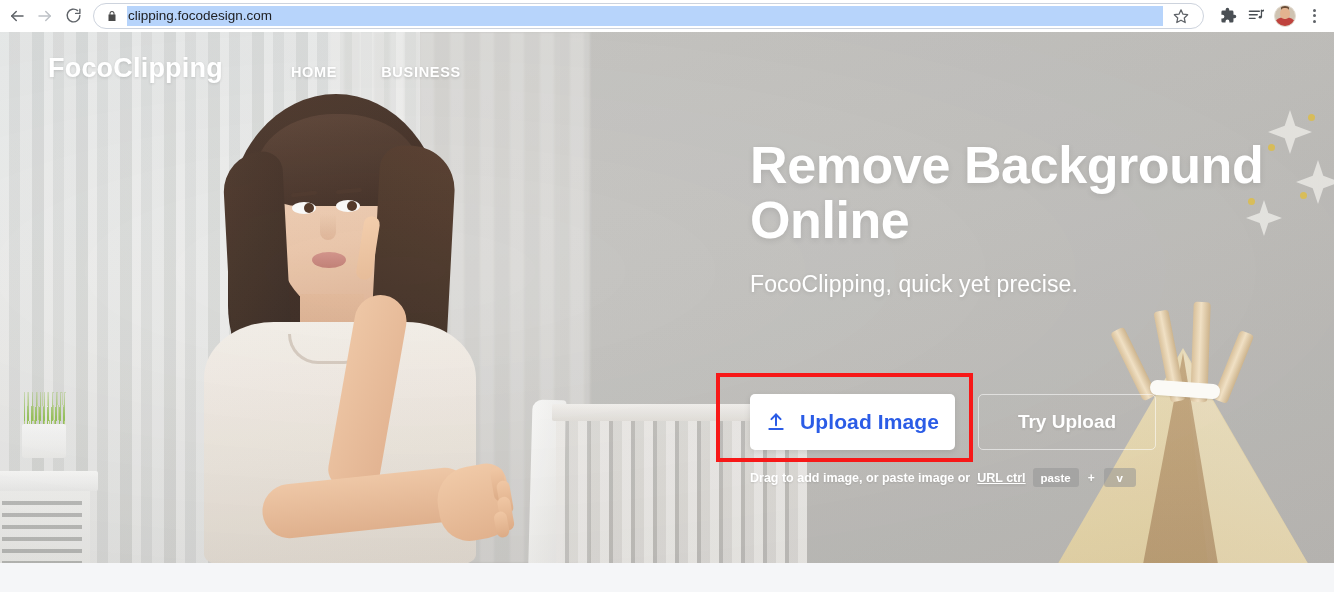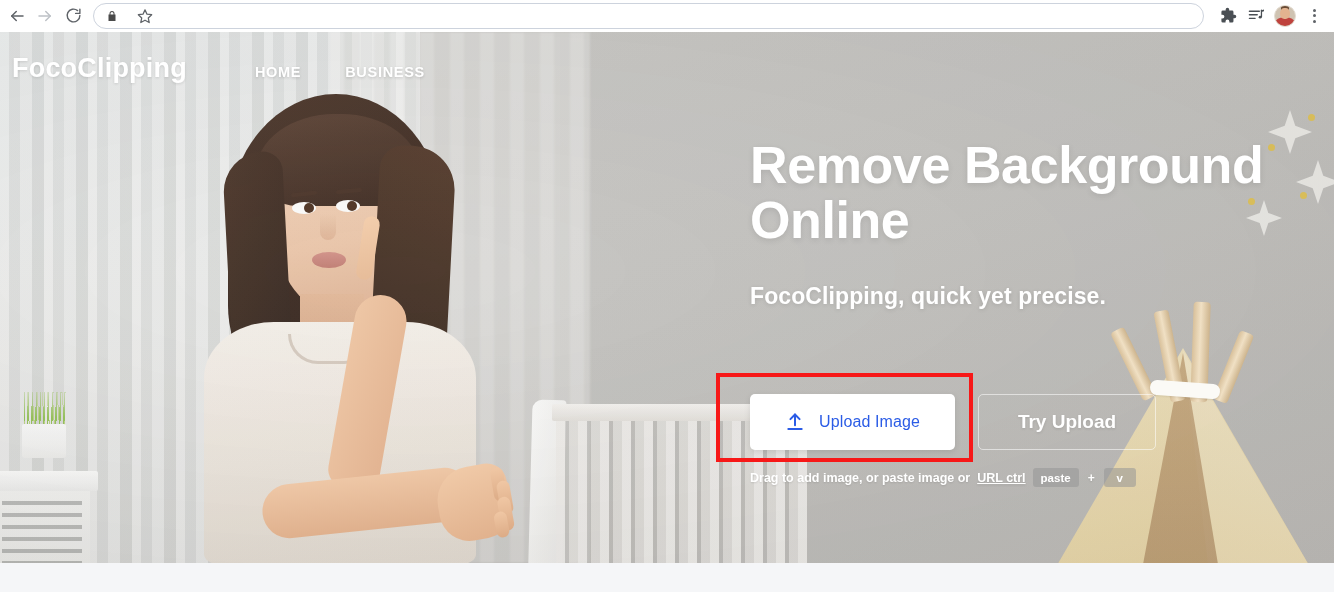--- a/index.html
+++ b/index.html
@@ -353,20 +353,21 @@
     backdrop-filter: blur(0.5px);
     background: radial-gradient(ellipse at 30% 45%, rgba(255,255,255,0.06), rgba(140,138,134,0.1) 75%);
     pointer-events: none;
   }
 
   
   .site-header {
     position: absolute; left: 0; top: 0; width: 1334px; height: 72px;
     display: flex; align-items: center;
     z-index: 20;
+    padding-left: 36px;
   }
   .logo {
     margin-left: 12px;
     font-size: 27px; font-weight: 700; color: #ffffff;
     letter-spacing: .2px;
     text-shadow: 0 1px 3px rgba(0,0,0,0.12);
   }
   .nav { display: flex; align-items: center; margin-left: 68px; gap: 44px; margin-top: 7px; }
   .nav-item {
     font-size: 14.5px; font-weight: 700; color: #ffffff;
@@ -375,36 +376,36 @@
   }
 
   
   .hero-copy { position: absolute; left: 750px; top: 106px; width: 560px; z-index: 20; }
   .headline {
     font-size: 52px; line-height: 1.05; font-weight: 700; color: #ffffff;
     letter-spacing: -0.4px;
     text-shadow: 0 2px 6px rgba(0,0,0,0.10);
   }
   .subhead {
-    margin-top: 36px;
-    font-size: 23px; font-weight: 700; color: #ffffff;
+    margin-top: 24px;
+    font-size: 23px; font-weight: 400; color: #ffffff;
     letter-spacing: .1px;
     text-shadow: 0 1px 4px rgba(0,0,0,0.12);
   }
 
   .cta-row { position: absolute; left: 750px; top: 362px; display: flex; align-items: center; z-index: 21; }
   .upload-btn {
     width: 205px; height: 56px;
     background: #ffffff;
     border-radius: 5px;
     display: flex; align-items: center; justify-content: center; gap: 14px;
     box-shadow: 0 2px 6px rgba(0,0,0,0.10);
     cursor: pointer;
   }
-  .upload-label { font-size: 16px; font-weight: 400; color: #2b5ce6; letter-spacing: .1px; }
+  .upload-label { font-size: 21px; font-weight: 700; color: #2b5ce6; letter-spacing: .1px; }
   .upload-icon { display: flex; color: #2b5ce6; }
   .samples-btn {
     margin-left: 23px;
     width: 178px; height: 56px;
     border: 1px solid rgba(255,255,255,0.55);
     border-radius: 5px;
     display: flex; align-items: center; justify-content: center;
     color: #ffffff; font-size: 19px; font-weight: 700;
     text-shadow: 0 1px 3px rgba(0,0,0,0.12);
     cursor: pointer;
@@ -467,20 +468,21 @@
         <polyline points="21 3 21 9 15 9"></polyline>
     </svg>
   </div>
 
   <div class="omnibox">
     <span class="lock-icon">
       <svg width="12" height="14" viewBox="0 0 24 24" fill="currentColor">
         <path d="M17 9V7a5 5 0 0 0-10 0v2H5v13h14V9h-2zm-8-2a3 3 0 0 1 6 0v2H9V7z"></path>
       </svg>
     </span>
+    <span class="url-text" title="clipping.focodesign.com">clipping.focodesign.com</span>
     <span class="star-btn">
       <svg width="16" height="16" viewBox="0 0 24 24" fill="none" stroke="currentColor" stroke-width="1.9" stroke-linejoin="round">
         <polygon points="12 2.8 15 9.3 22 10.1 16.9 14.9 18.3 21.8 12 18.3 5.7 21.8 7.1 14.9 2 10.1 9 9.3"></polygon>
       </svg>
     </span>
   </div>
 
   <div class="chrome-icons">
     <div class="chrome-icon">
       <svg width="17" height="17" viewBox="0 0 24 24" fill="currentColor">

